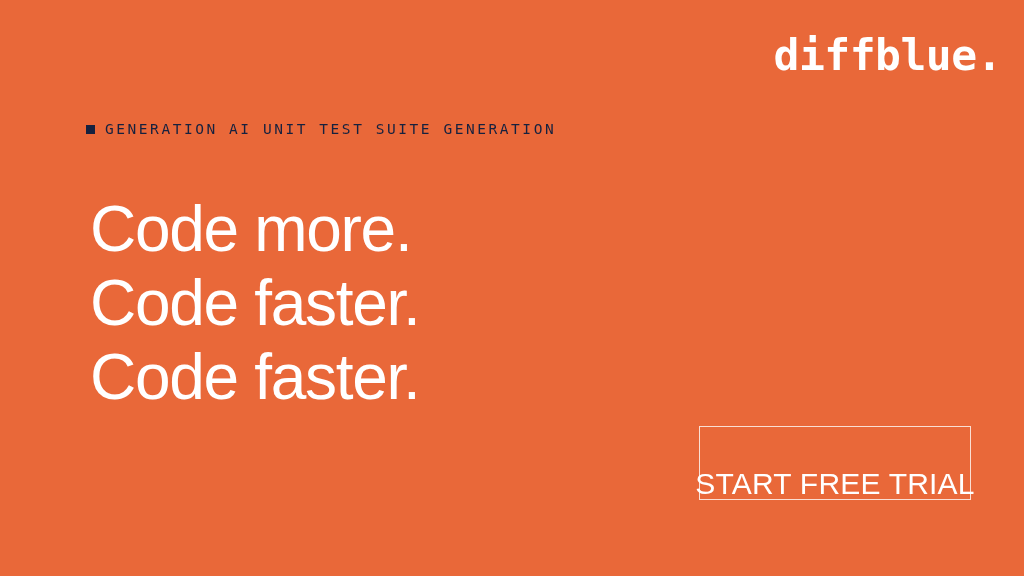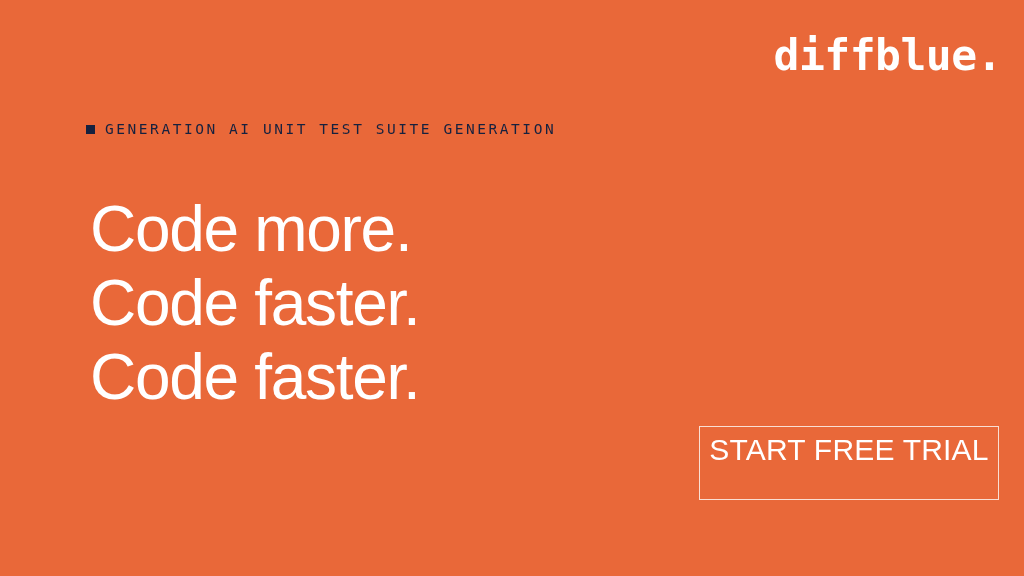--- a/index.html
+++ b/index.html
@@ -84,30 +84,30 @@
     letter-spacing: -1.3px;
     white-space: nowrap;
     color: #ffffff;
   }
 
   
   .cta-button {
     position: absolute;
     left: 683px;
     top: 426px;
-    width: 300px;
+    width: 272px;
     height: 74px;
     box-sizing: border-box;
     border: 1.5px solid rgba(255, 255, 255, 0.78);
     background: transparent;
     display: flex;
-    align-items: flex-start;
+    align-items: flex-end;
     justify-content: center;
     cursor: pointer;
-    padding: 8px;
+    padding: 0;
   }
 
   .cta-label {
     font-family: "Liberation Sans", sans-serif;
     font-size: 30px;
     font-weight: 400;
     letter-spacing: 0.2px;
     color: #ffffff;
     line-height: 1;
     white-space: nowrap;

